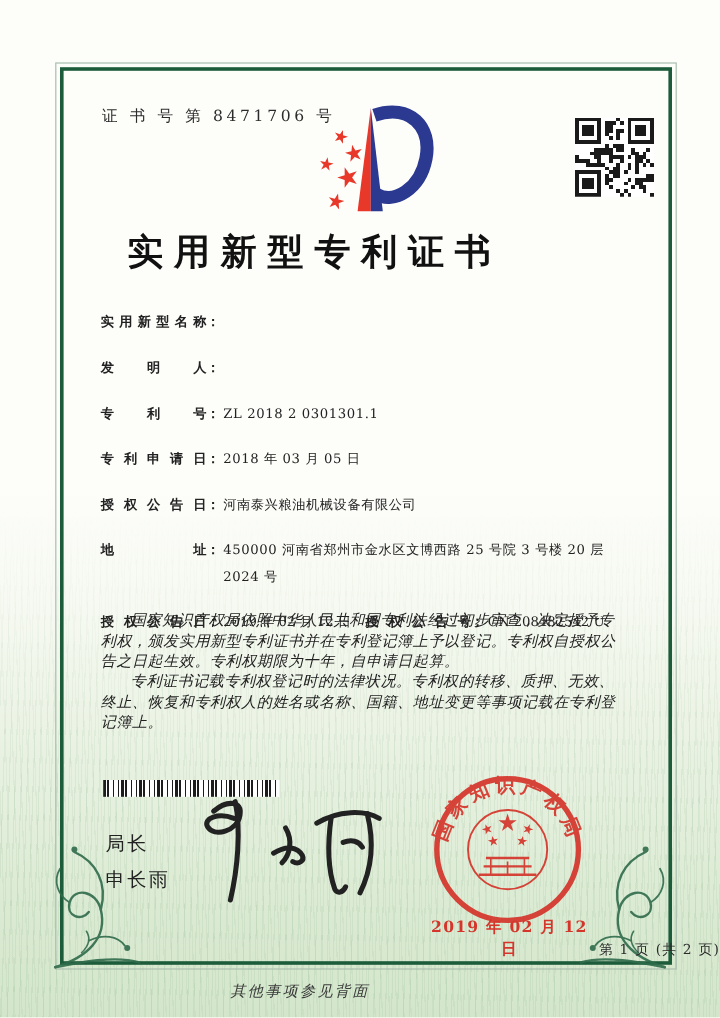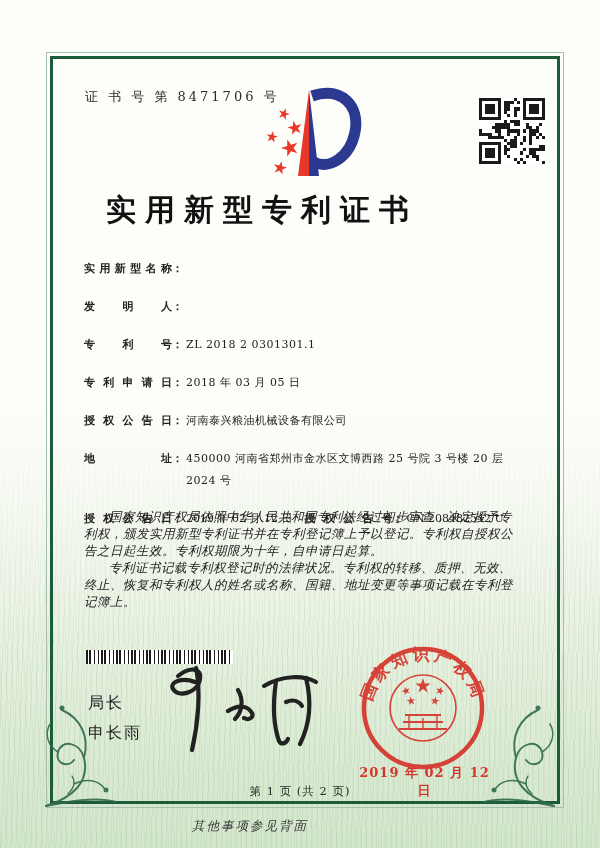--- a/index.html
+++ b/index.html
@@ -51,21 +51,21 @@
     position:absolute;left:86px;top:650px;width:147px;height:14px;
     background:repeating-linear-gradient(90deg,#1c1c1c 0 2px,#fff 2px 3px,#1c1c1c 3px 5px,#fff 5px 8px,#1c1c1c 8px 9px,#fff 9px 12px,#1c1c1c 12px 13px,#fff 13px 15px);
   }
   .director{position:absolute;left:88px;top:688px;font-size:16px;color:#222;line-height:30px;letter-spacing:2px;}
   .signature{position:absolute;left:148px;top:652px;width:180px;height:105px;}
   .seal{position:absolute;left:359px;top:644px;width:128px;height:128px;opacity:.92;}
   .seal-date{
     position:absolute;left:352px;top:764px;width:145px;text-align:center;
     font-size:13px;color:#d5352b;font-weight:600;letter-spacing:1px;
   }
-  .page-num{position:absolute;left:0;width:600px;top:784px;text-align:center;font-size:11.5px;color:#2b2b2b;letter-spacing:1px;}
+  .page-num{position:absolute;left:0;width:600px;top:784px;text-align:right;font-size:11.5px;color:#2b2b2b;letter-spacing:1px;}
   .back-note{position:absolute;left:0;width:500px;top:818px;text-align:center;font-size:12.5px;color:#3a3a3a;font-style:italic;letter-spacing:2px;}
   .corner{position:absolute;width:86px;height:116px;}
   .corner.bl{left:38px;top:694px;}
   .corner.br{right:38px;top:694px;transform:scaleX(-1);}
 </style>
 </head>
 <body>
 
 <div class="paper"></div>
 <div class="texture"></div>

